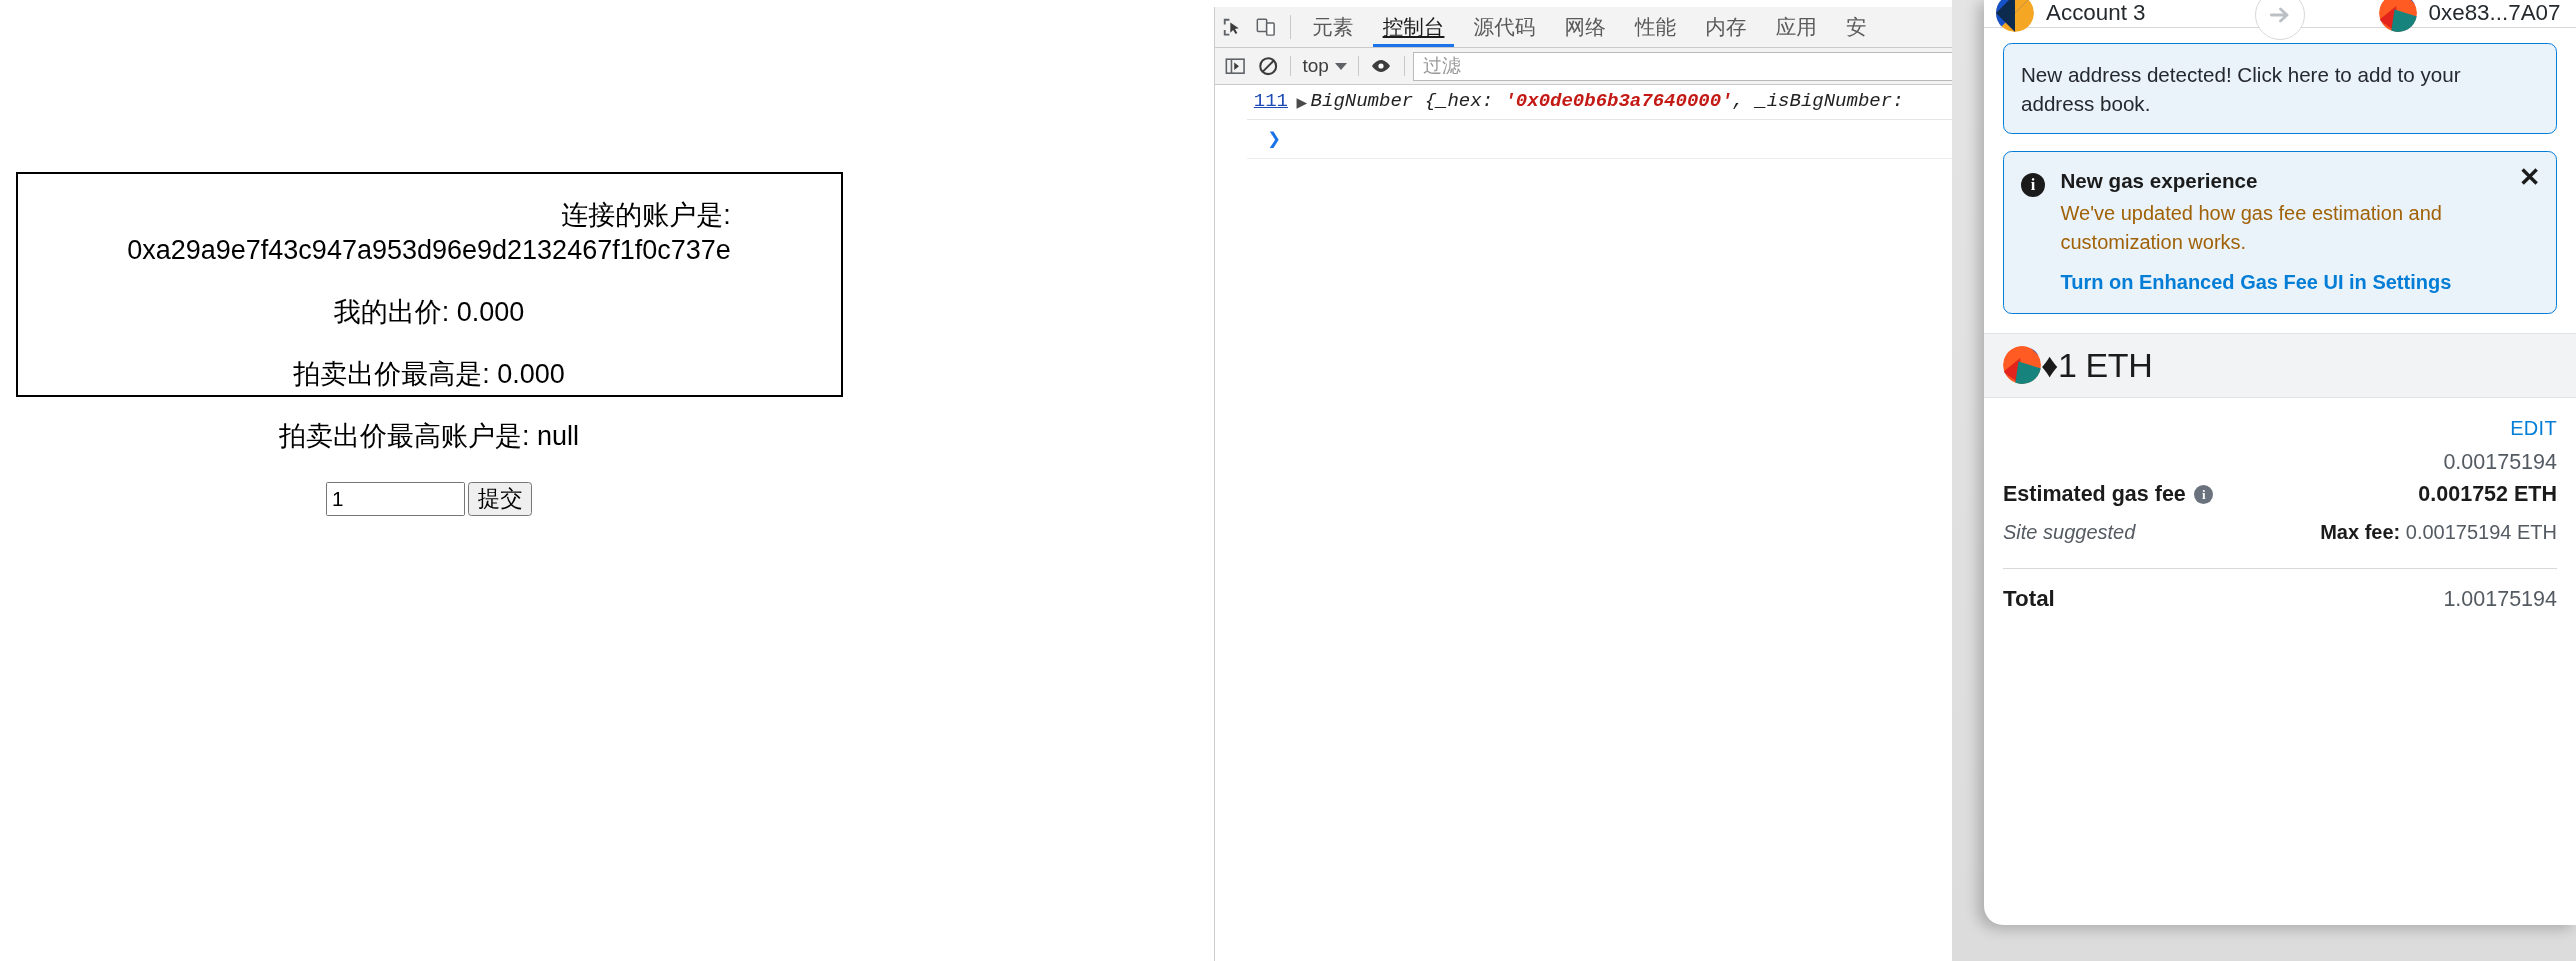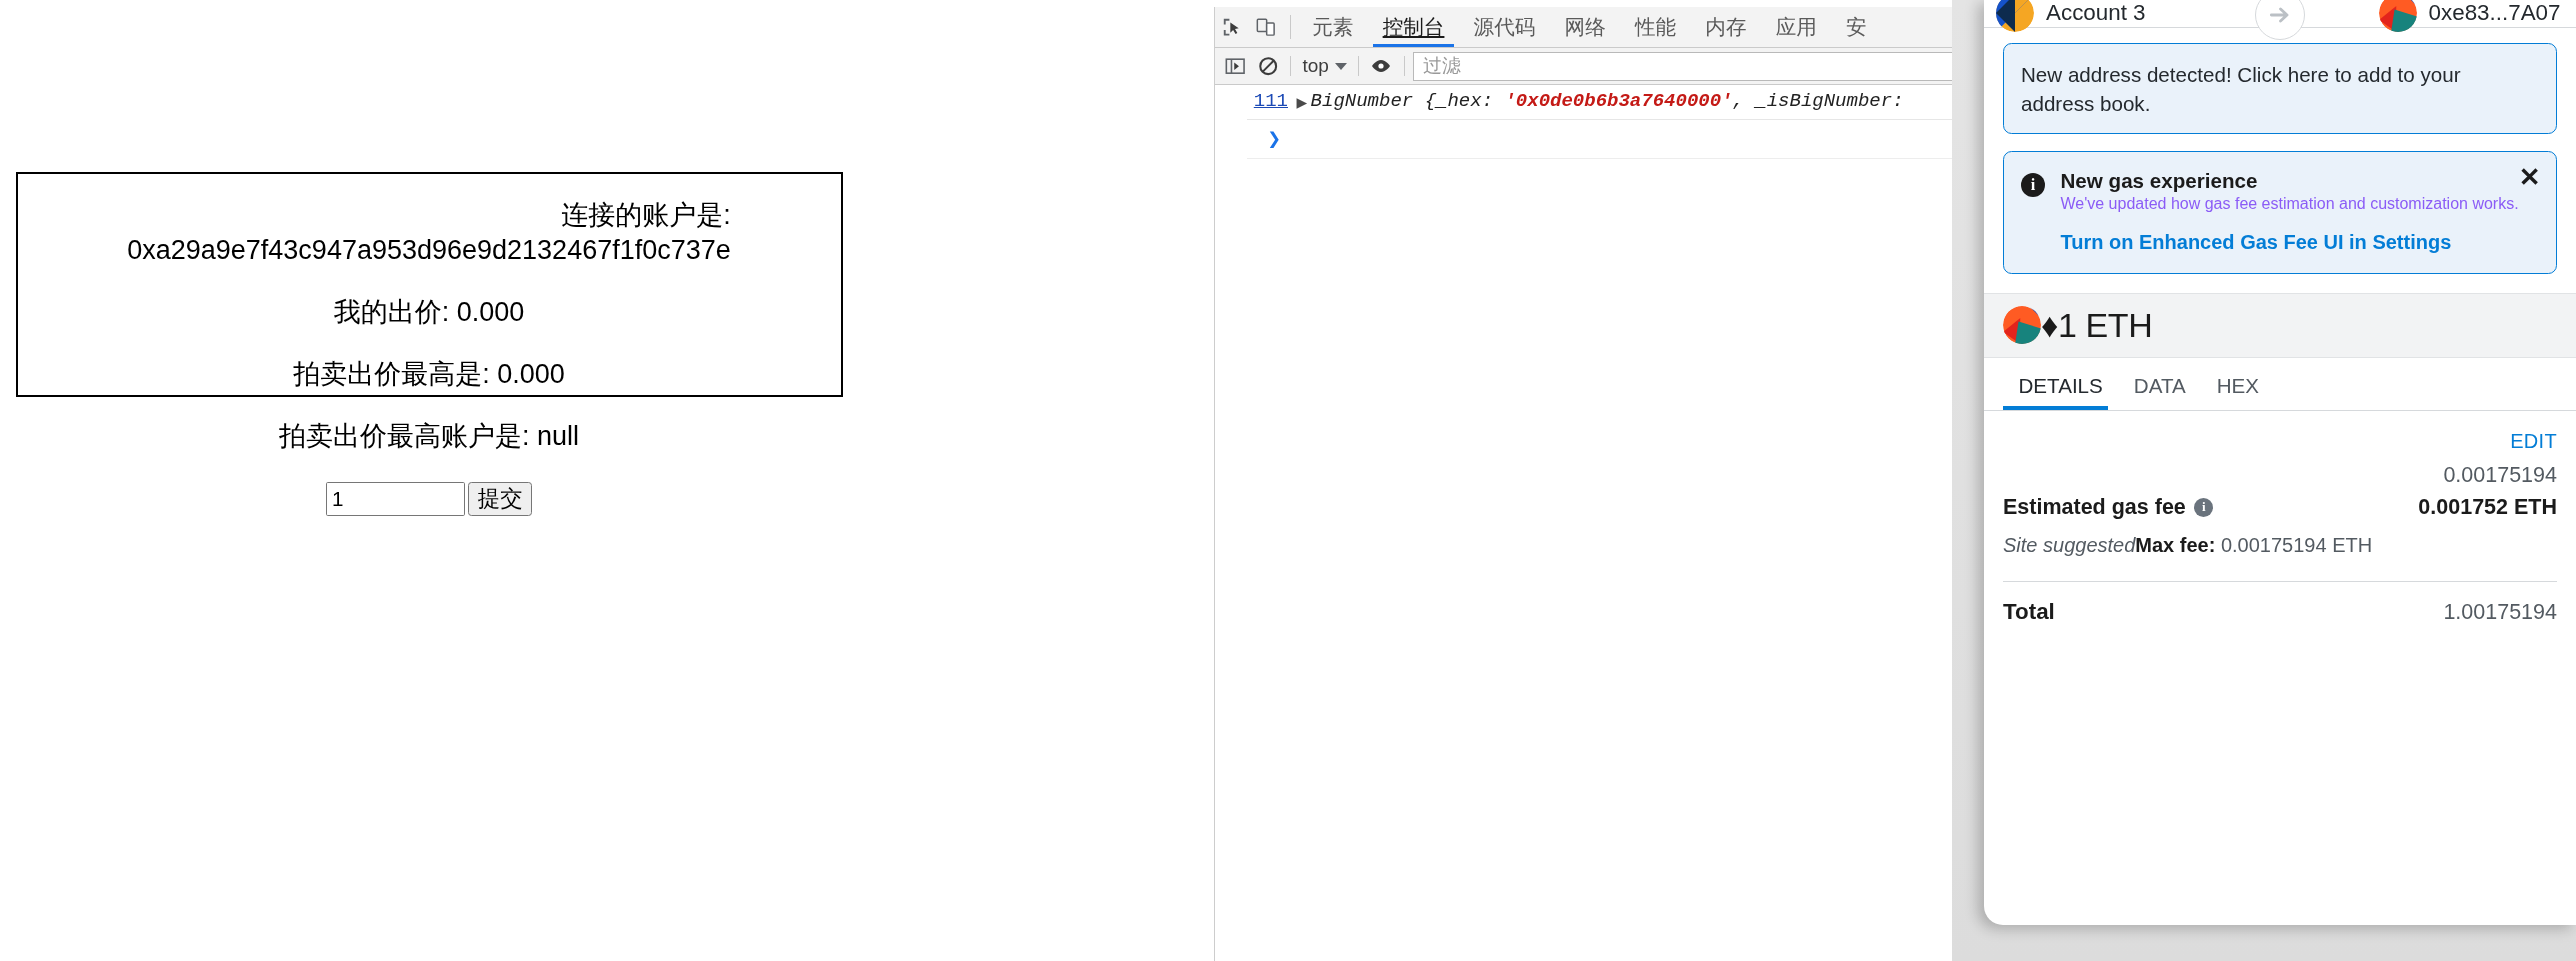--- a/index.html
+++ b/index.html
@@ -100,21 +100,21 @@
   .mm-banner { margin:15.5px 19px 0 19px; border:1.7px solid #037dd6; background:#eaf2fa;
                border-radius:8.6px; padding:15.5px 17px; box-sizing:border-box; }
   .mm-banner-text { font-size:20.6px; color:#24292e; line-height:1.42; }
   .mm-banner2 { margin:17px 19px 0 19px; border:1.7px solid #037dd6; background:#eaf2fa;
                 border-radius:8.6px; padding:17px 17px 19px 17px; position:relative;
                 display:flex; gap:15.5px; box-sizing:border-box; }
   .info-dot { width:24px; height:24px; border-radius:50%; background:#1b1b1b; color:#fff;
               font-size:16.3px; font-weight:bold; display:flex; align-items:center;
               justify-content:center; flex:none; margin-top:3.4px; font-family:"Liberation Serif", serif;}
   .mm-b2-title { font-size:20.6px; font-weight:bold; color:#1b1b1b; }
-  .mm-b2-body { font-size:16px; color:#8b5cf6; line-height:1.42; }
+  .mm-b2-body { font-size:20px; color:#a16207; line-height:1.42; margin-top:6px; }
   .mm-b2-link { font-size:20px; font-weight:bold; color:#037dd6; margin-top:14.6px; cursor:pointer; }
   .mm-close { position:absolute; right:15.5px; top:12px; font-size:26px; font-weight:bold;
               color:#1b1b1b; cursor:pointer; line-height:1; }
 
   .mm-amount { margin-top:19px; height:65px; background:#f2f3f4; border-top:0.9px solid #e1e3e5;
                border-bottom:0.9px solid #e1e3e5; display:flex; align-items:center; padding-left:19px;
                box-sizing:border-box; }
   .amt-text { display:flex; align-items:center; font-size:34px; color:#1b1b1b; letter-spacing:-0.4px; }
 
   .mm-tabs { display:flex; align-items:flex-end; height:53px; border-bottom:0.9px solid #d6d9dc;
@@ -128,21 +128,21 @@
   .edit-row { display:flex; justify-content:flex-end; padding-top:19px; }
   .edit-link { font-size:20px; color:#037dd6; cursor:pointer; letter-spacing:0.3px; }
   .fee-row { display:flex; justify-content:space-between; align-items:flex-end; margin-top:10.3px; }
   .fee-label { font-size:21.5px; font-weight:bold; color:#1b1b1b; display:flex; align-items:center; gap:8.6px; }
   .info-gray { width:19px; height:19px; border-radius:50%; background:#6a737d; color:#fff;
                font-size:13px; font-weight:bold; display:flex; align-items:center;
                justify-content:center; font-family:"Liberation Serif", serif; }
   .fee-vals { text-align:right; }
   .fee-fiat { font-size:21.5px; color:#535a61; }
   .fee-eth { font-size:21.5px; font-weight:bold; color:#1b1b1b; margin-top:6.9px; }
-  .sub-row { display:flex; justify-content:flex-start; align-items:center; margin-top:13.8px; }
+  .sub-row { display:flex; justify-content:space-between; align-items:center; margin-top:13.8px; }
   .site-sugg { font-size:20px; font-style:italic; color:#535a61; }
   .maxfee { font-size:20px; color:#535a61; }
   .maxfee b { color:#1b1b1b; }
   .mm-divider { height:0.9px; background:#d6d9dc; margin-top:24px; }
   .total-row { display:flex; justify-content:space-between; align-items:flex-end; margin-top:17px;gap:40px; }
   .total-label { font-size:22.4px; font-weight:bold; color:#1b1b1b; }
   .total-fiat { font-size:21.5px; color:#535a61; text-align:right; }
 </style>
 </head>
 <body>
@@ -293,25 +293,20 @@
           <path d="M18 18 L44 26 L44 44 L14 44 Z" fill="#17837d"></path>
           <path d="M30 0 L44 0 L44 14 Z" fill="#1552c9"></path>
         </svg>
       </span>
       <span class="amt-text">
         <span>♦</span>
           <span>1 ETH</span>
       </span>
     </div>
 
-    <div class="mm-tabs">
-      <div class="mm-tab active">DETAILS</div>
-      <div class="mm-tab">DATA</div>
-      <div class="mm-tab">HEX</div>
-    </div>
 
     <div class="mm-details">
       <div class="edit-row">
         <span class="edit-link">EDIT</span>
       </div>
       <div class="fee-row">
         <span class="fee-label">
           <span>Estimated gas fee</span>
           <span class="info-gray">i</span>
         </span>

